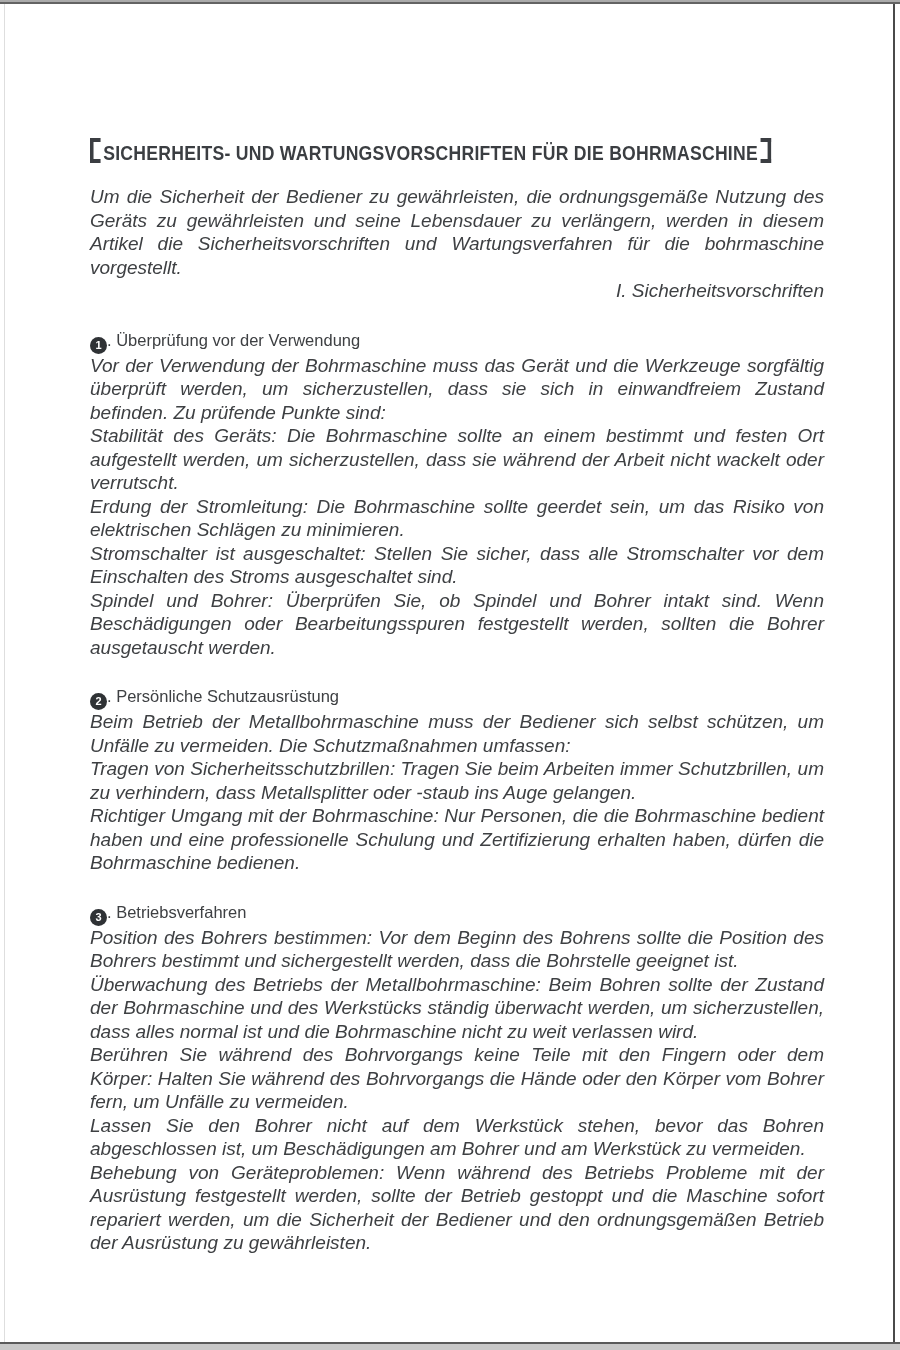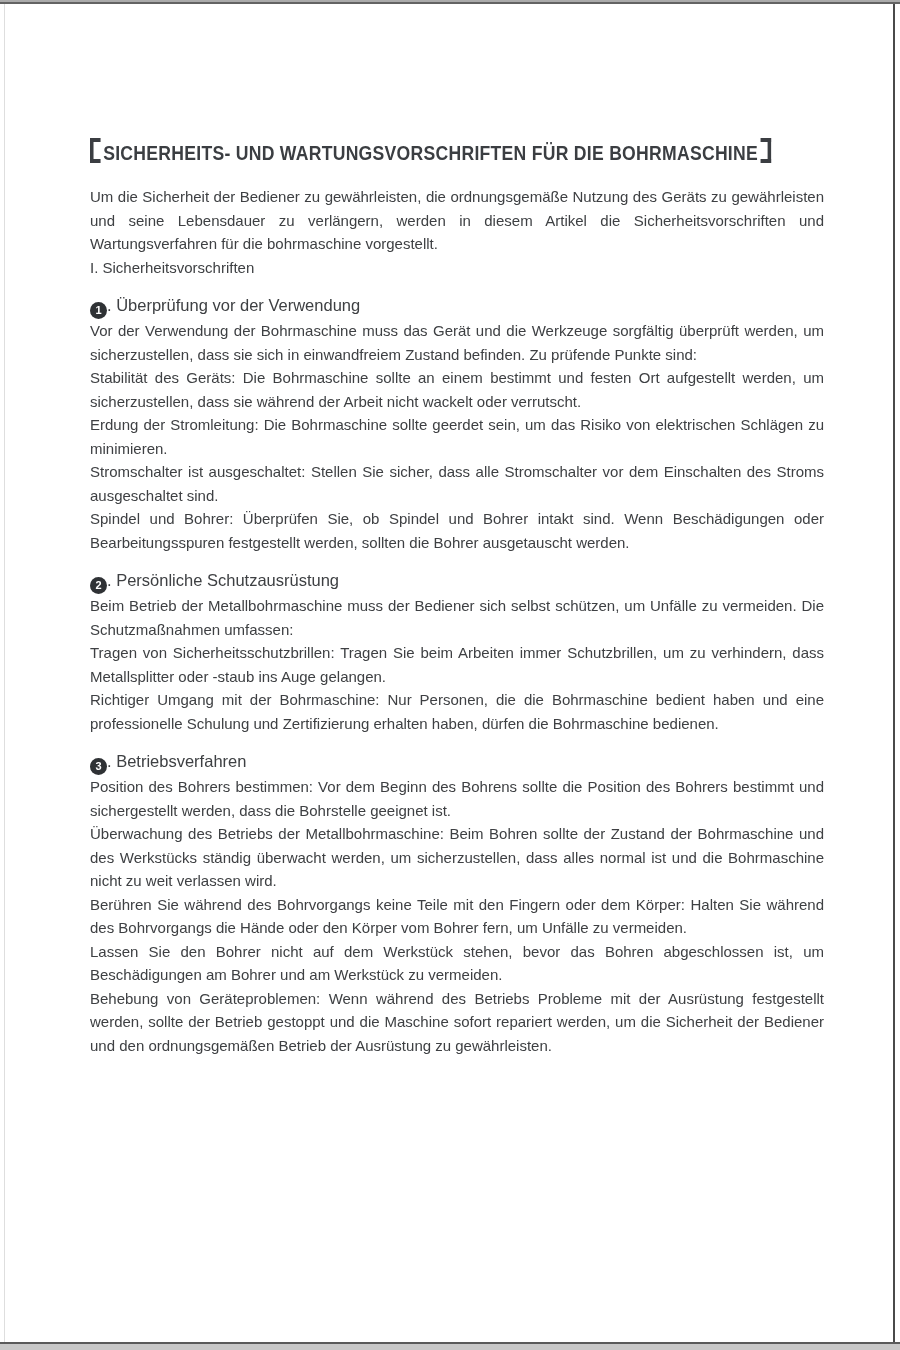--- a/index.html
+++ b/index.html
@@ -57,28 +57,29 @@
     width: 8px;
     height: 17px;
     border: 4px solid #3b3e42;
     vertical-align: -3px;
   }
   .bracket-left  { border-right: none; margin-right: 3px; }
   .bracket-right { border-left: none;  margin-left: 3px; }
 
   .para {
     margin: 0;
-    font-size: 15px;
+    font-size: 19px;
     line-height: 23.5px;
     text-align: justify;
     color: #3e4043;
+    font-style: italic;
   }
-  .para.plain { text-align: left; }
+  .para.plain { text-align: right; }
 
-  section { margin-top: 15px; }
+  section { margin-top: 26px; }
 
   .sec-head {
     margin: 0;
     font-size: 16.5px;
     line-height: 23.5px;
     font-weight: 400;
     color: #3e4043;
   }
   .numcircle {
     display: inline-flex;

